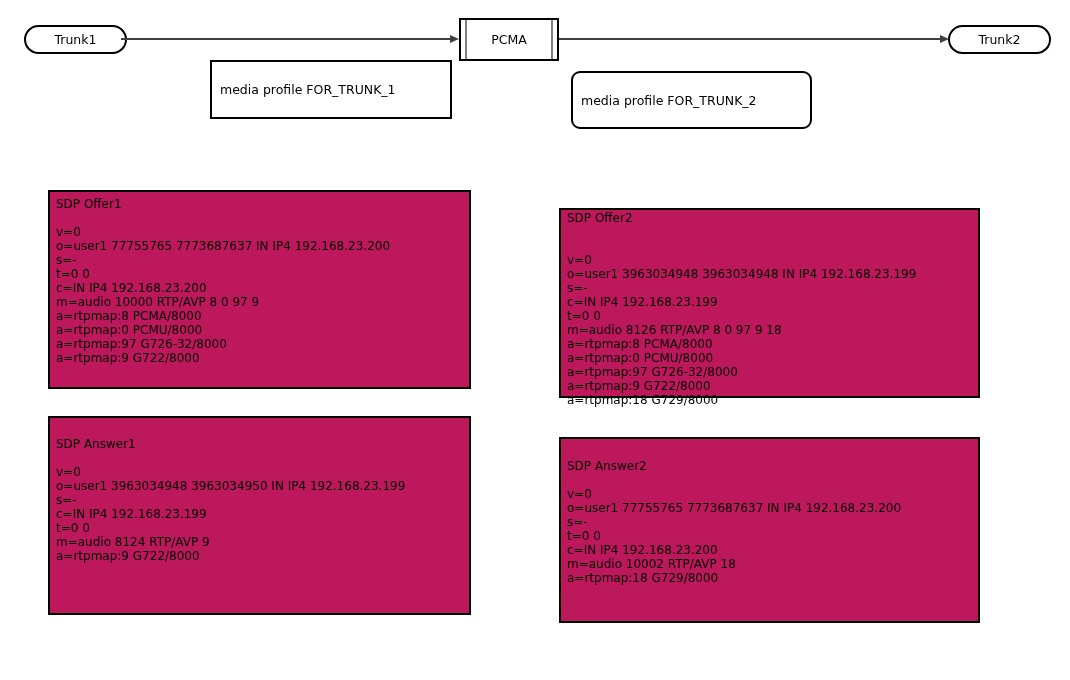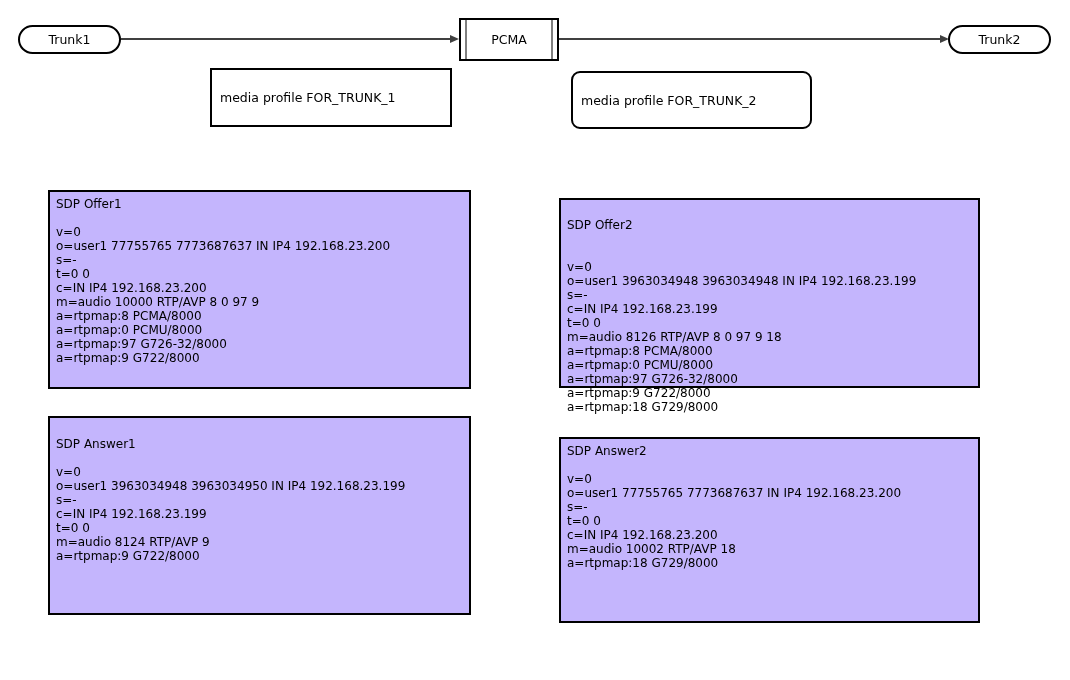--- a/index.html
+++ b/index.html
@@ -7,21 +7,21 @@
     position:relative; width:1070px; height:680px; background:#ffffff;
     font-family:"DejaVu Sans","Liberation Sans",sans-serif; color:#000;
     overflow:hidden;
   }
   
   .stadium {
     position:absolute; border:2px solid #000; border-radius:15px;
     display:flex; align-items:center; justify-content:center;
     font-size:12.5px; background:#fff; box-sizing:border-box;
   }
-  #trunk1 { left:18px;  top:25px; width:103px; height:29px; }
+  #trunk1 { left:24px;  top:25px; width:103px; height:29px; }
   #trunk2 { left:948px; top:25px; width:103px; height:29px;text-align:right; }
   
   .component {
     position:absolute; left:459px; top:18px; width:100px; height:43px;
     border:2px solid #000; box-sizing:border-box; background:#fff;
     display:flex; align-items:center; justify-content:center; font-size:12.5px;
   }
   .vbar { position:absolute; top:0; bottom:0; width:2px; background:#7f7f7f; }
   .vbar-left  { left:4px; }
   .vbar-right { right:4px; }
@@ -35,32 +35,32 @@
     border-left:9px solid #404040;
   }
   #arrow1-head { left:450px; }
   #arrow2-head { left:940px; }
   
   .mbox {
     position:absolute; border:2px solid #000; box-sizing:border-box;
     display:flex; align-items:center; font-size:12.5px; padding-left:8px;
     background:#fff;
   }
-  #mprofile1 { left:210px; top:68px; width:242px; height:59px; }
+  #mprofile1 { left:210px; top:60px; width:242px; height:59px; }
   #mprofile2 { left:571px; top:71px; width:241px; height:58px;border-radius:9px; }
   
   .sdpbox {
     position:absolute; border:2px solid #000; box-sizing:border-box;
-    background:#c4b5fd; font-size:12px; line-height:14px;
+    background:#be185d; font-size:12px; line-height:14px;
     padding-left:6px; padding-right:4px;
   }
   #sdp-offer1  { left:48px;  top:190px; width:423px; height:199px; padding-top:5px; }
-  #sdp-offer2  { left:559px; top:198px; width:421px; height:190px; padding-top:18px; }
+  #sdp-offer2  { left:559px; top:208px; width:421px; height:190px; padding-top:1px; }
   #sdp-answer1 { left:48px;  top:416px; width:423px; height:199px; padding-top:19px; }
-  #sdp-answer2 { left:559px; top:437px; width:421px; height:186px; padding-top:5px; }
+  #sdp-answer2 { left:559px; top:437px; width:421px; height:186px; padding-top:20px; }
   .sdp-title { height:14px; }
   .sdp-lines { white-space:pre-line; }
   .gap1 { margin-top:14px; }
   .gap2 { margin-top:28px; }
 </style>
 </head>
 <body>
 
 <div id="canvas">
 

